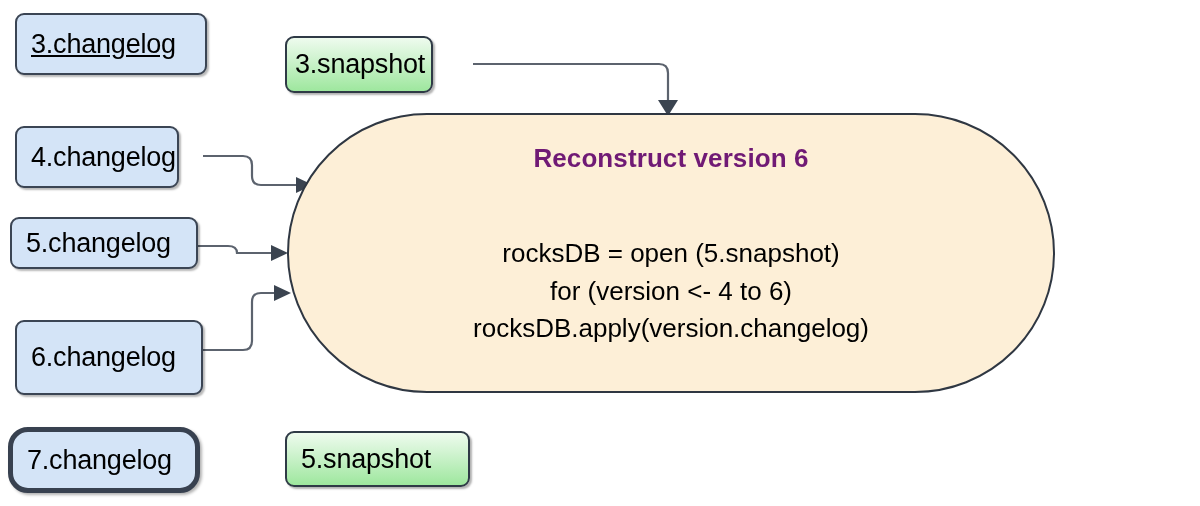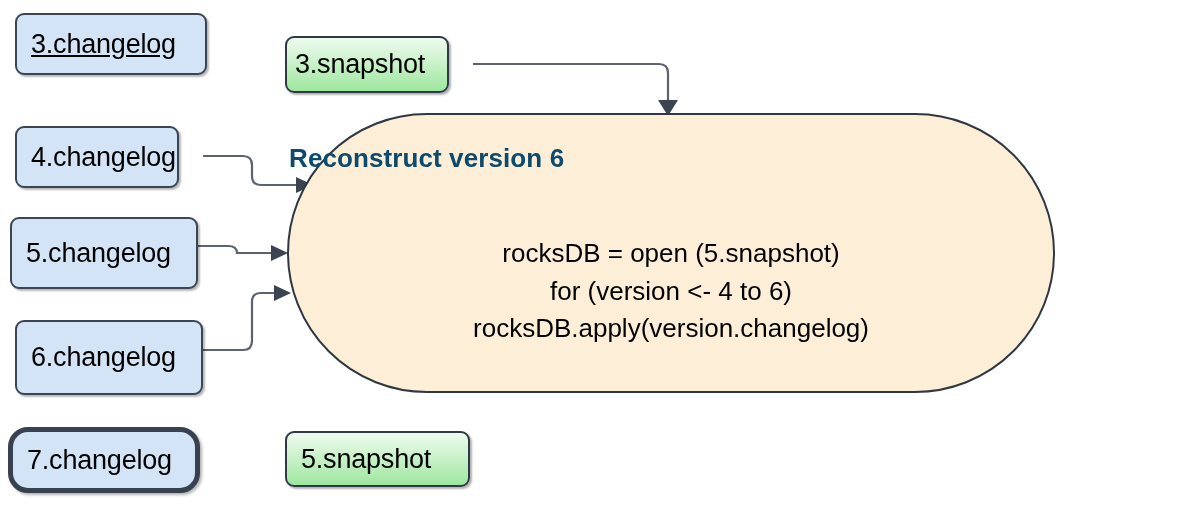--- a/index.html
+++ b/index.html
@@ -59,23 +59,24 @@
     position: absolute;
     box-sizing: border-box;
     background: #fdefd7;
     border: 2px solid #2f3742;
     border-radius: 200px;
   }
   .process-title {
     position: absolute;
     left: 0;
     right: 0;
+    text-align: center;
     font-size: 26px;
     font-weight: bold;
-    color: #0c4a6e;
+    color: #701a75;
     letter-spacing: 0.1px;
   }
   .process-code {
     position: absolute;
     left: 0;
     right: 0;
     text-align: center;
     font-size: 26px;
     color: #000000;
     line-height: 1.45;
@@ -135,23 +136,23 @@
       <span class="code-line">rocksDB = open (5.snapshot)</span>
       <span class="code-line">for (version &lt;- 4 to 6)</span>
       <span class="code-line">rocksDB.apply(version.changelog)</span>
     </div>
   </div>
 
   <div class="node changelog" style="left:15px; top:13px; width:192px; height:62px;text-decoration:underline;">3.changelog</div>
 
   <div class="node changelog" style="left:15px; top:126px; width:164px; height:62px;">4.changelog</div>
 
-  <div class="node changelog" style="left:10px; top:217px; width:188px; height:72px;">5.changelog</div>
+  <div class="node changelog" style="left:10px; top:217px; width:188px; height:52px;">5.changelog</div>
 
   <div class="node changelog" style="left:15px; top:320px; width:188px; height:75px;">6.changelog</div>
 
   <div class="node changelog highlight" style="left:8px; top:427px; width:192px; height:66px;">7.changelog</div>
 
-  <div class="node snapshot" style="left:285px; top:36px; width:164px; height:57px;padding-left:8px;">3.snapshot</div>
+  <div class="node snapshot" style="left:285px; top:36px; width:148px; height:57px;padding-left:8px;">3.snapshot</div>
 
   <div class="node snapshot" style="left:285px; top:431px; width:185px; height:56px;">5.snapshot</div>
 
 </div>
 
 </body></html>

